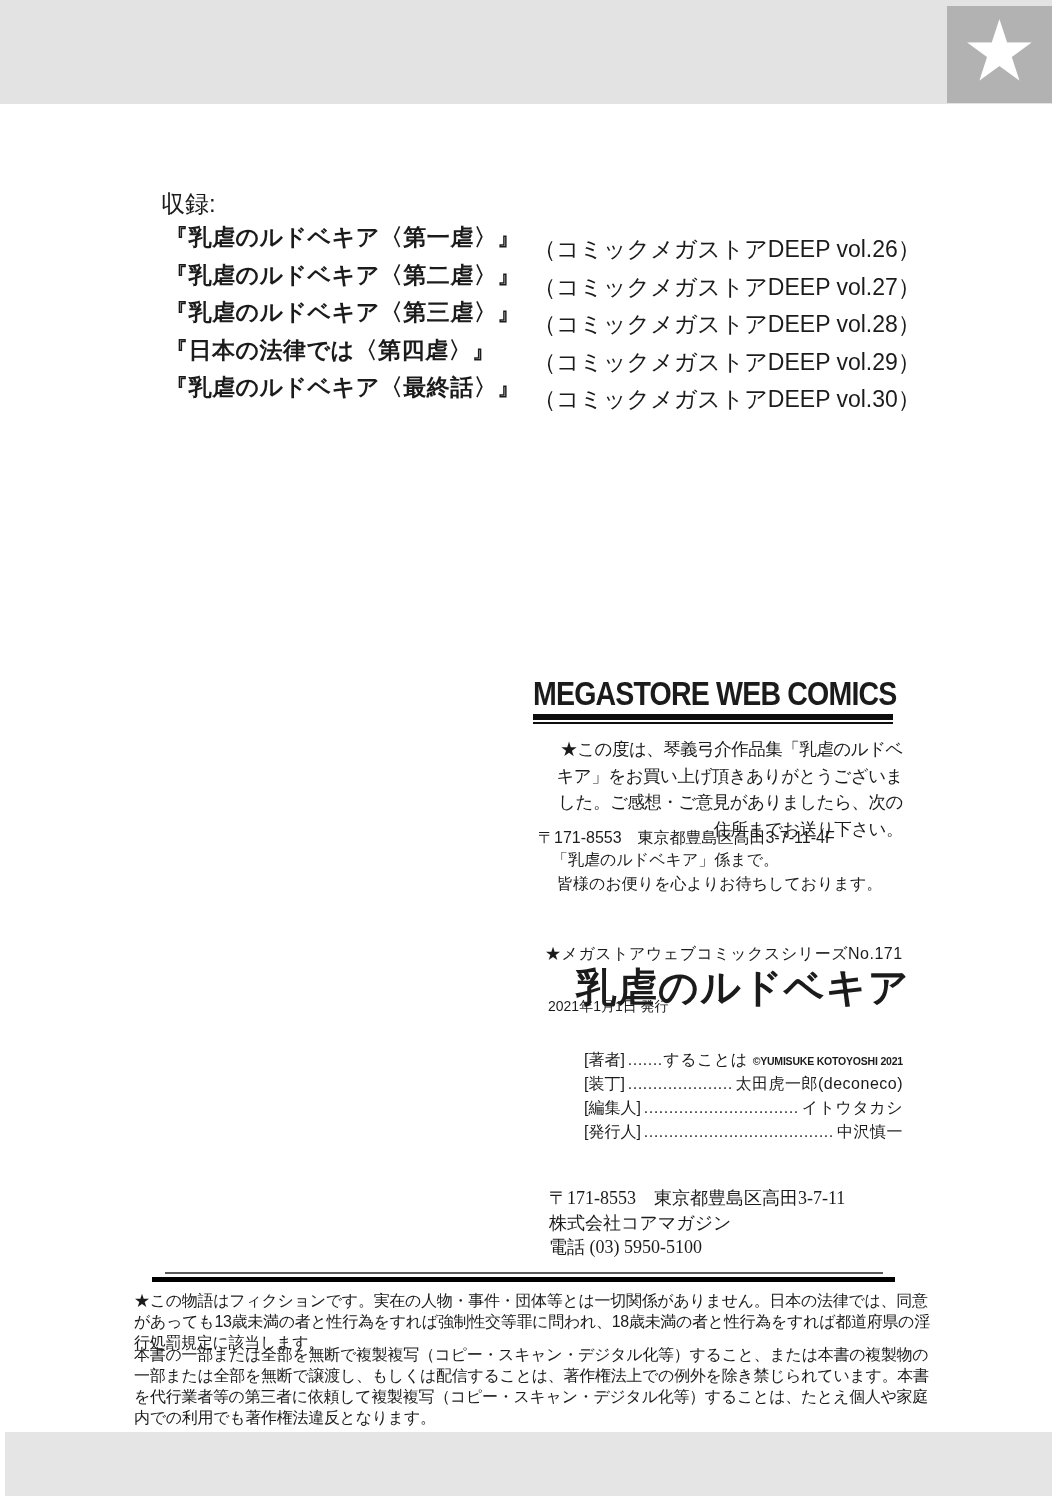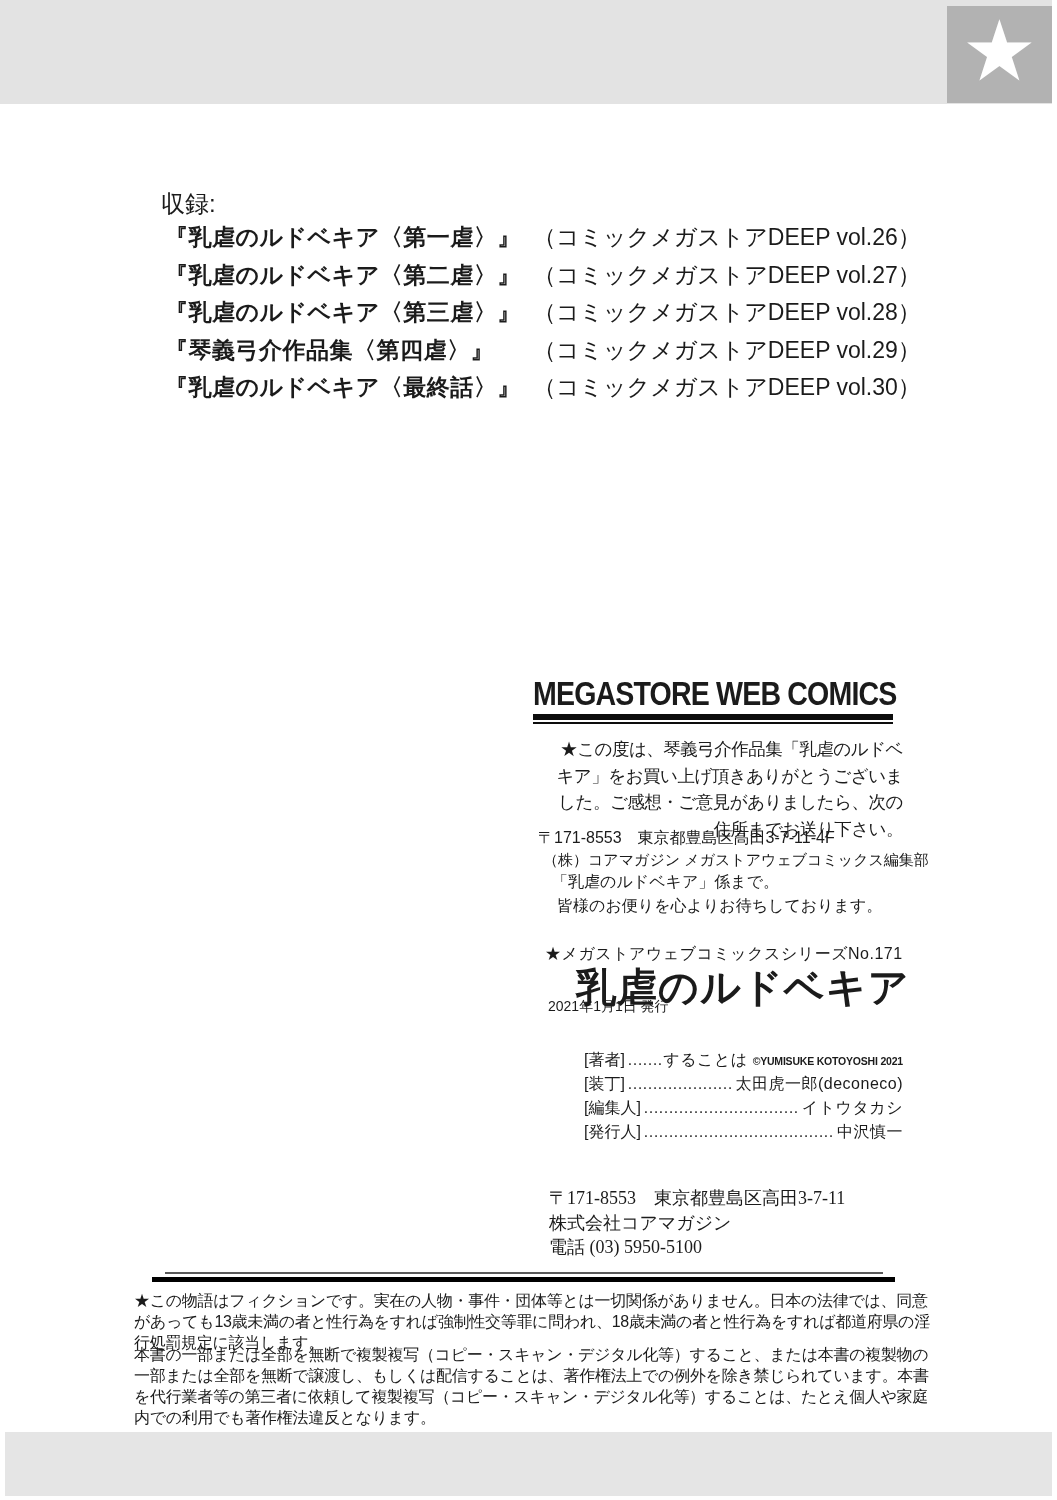--- a/index.html
+++ b/index.html
@@ -11,21 +11,21 @@
   .top-band{position:absolute;left:0;top:0;width:1052px;height:104px;background:#e3e3e3;}
   .star-square{position:absolute;left:947px;top:6px;width:105px;height:97px;background:#b2b2b2;
     display:flex;align-items:center;justify-content:center;}
   .star-square .star{color:#ffffff;font-size:84px;line-height:1;transform:translateY(-4px);}
   .bottom-band{position:absolute;left:5px;top:1432px;width:1047px;height:64px;background:#e5e5e5;}
 
   
   .toc-label{position:absolute;left:161px;top:188px;font-size:24px;}
   .toc-row{position:absolute;left:165px;width:760px;height:30px;font-size:23px;white-space:nowrap;}
   .toc-title{font-weight:bold;letter-spacing:0.5px;}
-  .toc-source{position:absolute;left:368px;top:0;font-weight:normal;}
+  .toc-source{position:absolute;left:368px;top:12px;font-weight:normal;}
 
   
   .logo-block{position:absolute;left:533px;top:676px;width:360px;}
   .logo-text{font-size:34px;font-weight:bold;white-space:nowrap;letter-spacing:-1px;
     transform:scaleX(0.84);transform-origin:left center;line-height:1;}
   .logo-bar-thick{height:6px;background:#0d0d0d;margin-top:4px;}
   .logo-bar-thin{height:2px;background:#0d0d0d;margin-top:2px;}
 
   .thanks{position:absolute;left:545px;top:736px;width:358px;font-size:17.5px;line-height:26.5px;
     letter-spacing:-0.5px;text-align:right;}
@@ -74,39 +74,38 @@
   </div>
   <div class="toc-row" style="top:260px">
     <span class="toc-title">『乳虐のルドベキア〈第二虐〉』</span>
     <span class="toc-source">（コミックメガストアDEEP vol.27）</span>
   </div>
   <div class="toc-row" style="top:297px">
     <span class="toc-title">『乳虐のルドベキア〈第三虐〉』</span>
     <span class="toc-source">（コミックメガストアDEEP vol.28）</span>
   </div>
   <div class="toc-row" style="top:335px">
-    <span class="toc-title">『琴義弓介作品集〈第四虐〉』</span>
+    <span class="toc-title">『日本の法律では〈第四虐〉』</span>
     <span class="toc-source">（コミックメガストアDEEP vol.29）</span>
   </div>
   <div class="toc-row" style="top:372px">
     <span class="toc-title">『乳虐のルドベキア〈最終話〉』</span>
     <span class="toc-source">（コミックメガストアDEEP vol.30）</span>
   </div>
 
   <div class="logo-block">
     <div class="logo-text">MEGASTORE WEB COMICS</div>
     <div class="logo-bar-thick"></div>
     <div class="logo-bar-thin"></div>
   </div>
 
   <div class="thanks">★この度は、琴義弓介作品集「乳虐のルドベキア」をお買い上げ頂きありがとうございました。ご感想・ご意見がありましたら、次の住所までお送り下さい。</div>
 
   <div class="addr">
     <div class="l1">〒171-8553　東京都豊島区高田3-7-11-4F</div>
-    <div class="l2">（株）コアマガジン メガストアウェブコミックス編集部</div>
     <div class="l3">「乳虐のルドベキア」係まで。</div>
     <div class="l4">皆様のお便りを心よりお待ちしております。</div>
   </div>
 
   <div class="series-line">★メガストアウェブコミックスシリーズNo.171</div>
   <div class="book-title">乳虐のルドベキア</div>
   <div class="pub-date">2021年1月1日 発行</div>
 
   <div class="credits">
     <div class="credit-row">

